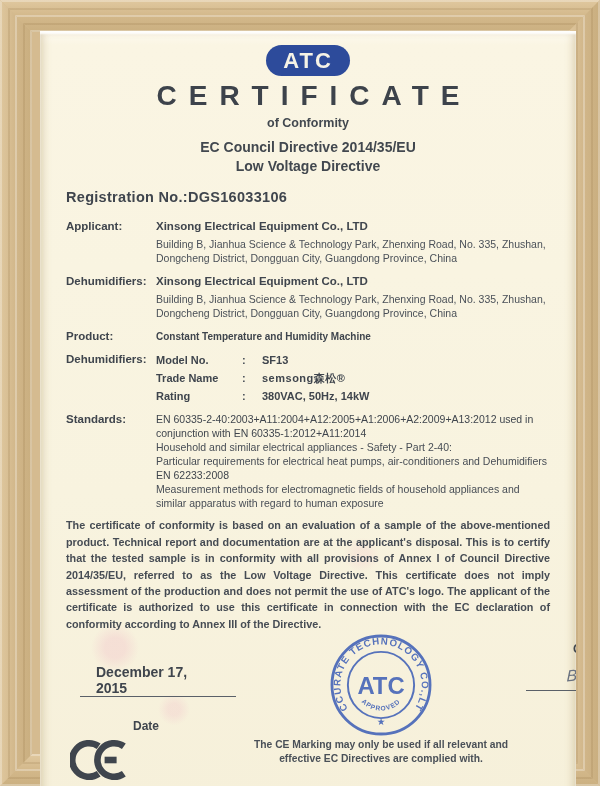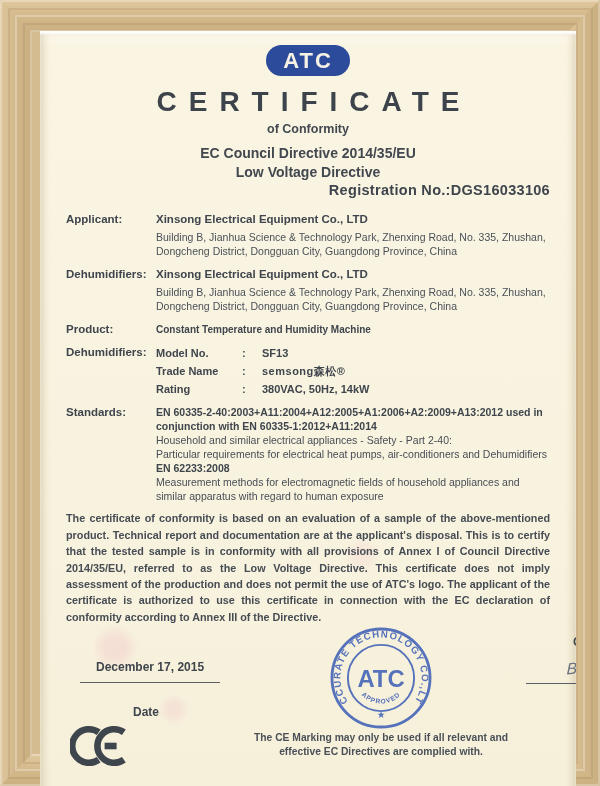--- a/index.html
+++ b/index.html
@@ -30,51 +30,51 @@
         linear-gradient(180deg,#fdfaf0 0,#faf5e3 14px,#f8f3df 60%,#f6f0da 100%);
       box-shadow: inset 0 3px 2px rgba(255,255,255,.95), inset 0 -4px 8px rgba(150,118,66,.22),
                   inset 4px 0 8px rgba(150,118,66,.14), inset -4px 0 8px rgba(150,118,66,.14);
       color:#474d55; overflow:hidden; }
 
   
   .logo-pill { width:84px; height:31px; margin:6px auto 2px; background:#2d4b9b; border-radius:16px;
       display:flex; align-items:center; justify-content:center;
       color:#f6f3e6; font-weight:700; font-size:22px; letter-spacing:2px; }
   .cert-title { text-align:center; font-size:28px; font-weight:700; letter-spacing:12px; color:#3d434b;
-      margin-top:10px; text-indent:12px; }
+      margin-top:4px; text-indent:12px; }
   .cert-sub { text-align:center; font-size:12.5px; font-weight:700; color:#42484f; margin-top:4px; }
   .directive { text-align:center; font-size:14px; font-weight:700; color:#42484f; }
   .d1 { margin-top:9px; } .d2 { margin-top:3px; }
-  .registration { text-align:right; font-size:14.5px; font-weight:700; color:#3f454d; margin-top:2px; letter-spacing:.3px; }
+  .registration { text-align:left; font-size:14.5px; font-weight:700; color:#3f454d; margin-top:15px; letter-spacing:.3px; }
 
   
   .rows { margin-top:14px; }
   .row { display:flex; margin-bottom:8px; }
   .row-label { width:90px; flex:none; font-size:11.5px; font-weight:700; color:#3f454d; padding-top:1px; }
   .row-value { flex:1; font-size:10.5px; line-height:1.34; }
   .party-name { font-size:11.5px; font-weight:700; color:#3f454d; margin-bottom:3px; }
   .addr { color:#4a5058; }
   .product-name { font-size:10px; font-weight:700; color:#3f454d; padding-top:1px; }
   .id-row { display:flex; line-height:1.62; font-size:11px; }
   .id-name { width:86px; flex:none; font-weight:700; color:#3f454d; }
   .id-colon { width:20px; flex:none; font-weight:700; }
   .id-value { font-weight:700; color:#3f454d; }
   .brand { letter-spacing:.5px; }
   .std-line { margin:0; }
-  .std-bold { font-weight:700; color:#3f454d; }
+  .std-bold { font-weight:400; color:#3f454d; }
 
   
   .body-par { margin-top:4px; font-size:10.8px; font-weight:700; color:#464c54;
       text-align:justify; line-height:1.52; }
 
   
   .bottom { display:flex; margin-top:6px; }
   .col-left { width:170px; flex:none; padding-top:26px; }
-  .date-line { display:inline-block; font-size:12px; font-weight:700; color:#3f454d;
-      border-bottom:1.5px solid #5a6068; padding:0 16px 8px; margin-left:14px; }
+  .date-line { display:inline-block; font-size:14px; font-weight:700; color:#3f454d;
+      border-bottom:1.5px solid #5a6068; padding:0 16px 0; margin-left:14px; }
   .date-label { text-align:center; width:160px; font-size:12px; font-weight:700; margin-top:22px; color:#3f454d; }
   .ce-left { margin-top:6px; margin-left:4px; }
   .col-center { flex:1; text-align:center; }
   .stamp-wrap { margin-top:-6px; }
   .ce-note { font-size:10.3px; font-weight:700; color:#4a5058; line-height:1.35; width:290px; margin:-4px auto 0; }
   .col-right { width:160px; flex:none; padding-top:4px; text-align:center; }
   .certified-by { font-size:12px; font-weight:700; color:#3f454d; }
   .signature { font-size:16px; font-style:italic; color:#6a7280; transform:rotate(-5deg) skewX(-6deg);
       margin-top:8px; letter-spacing:1px; }
   .sig-line { border-bottom:1.2px solid #5a6068; margin-top:8px; }

